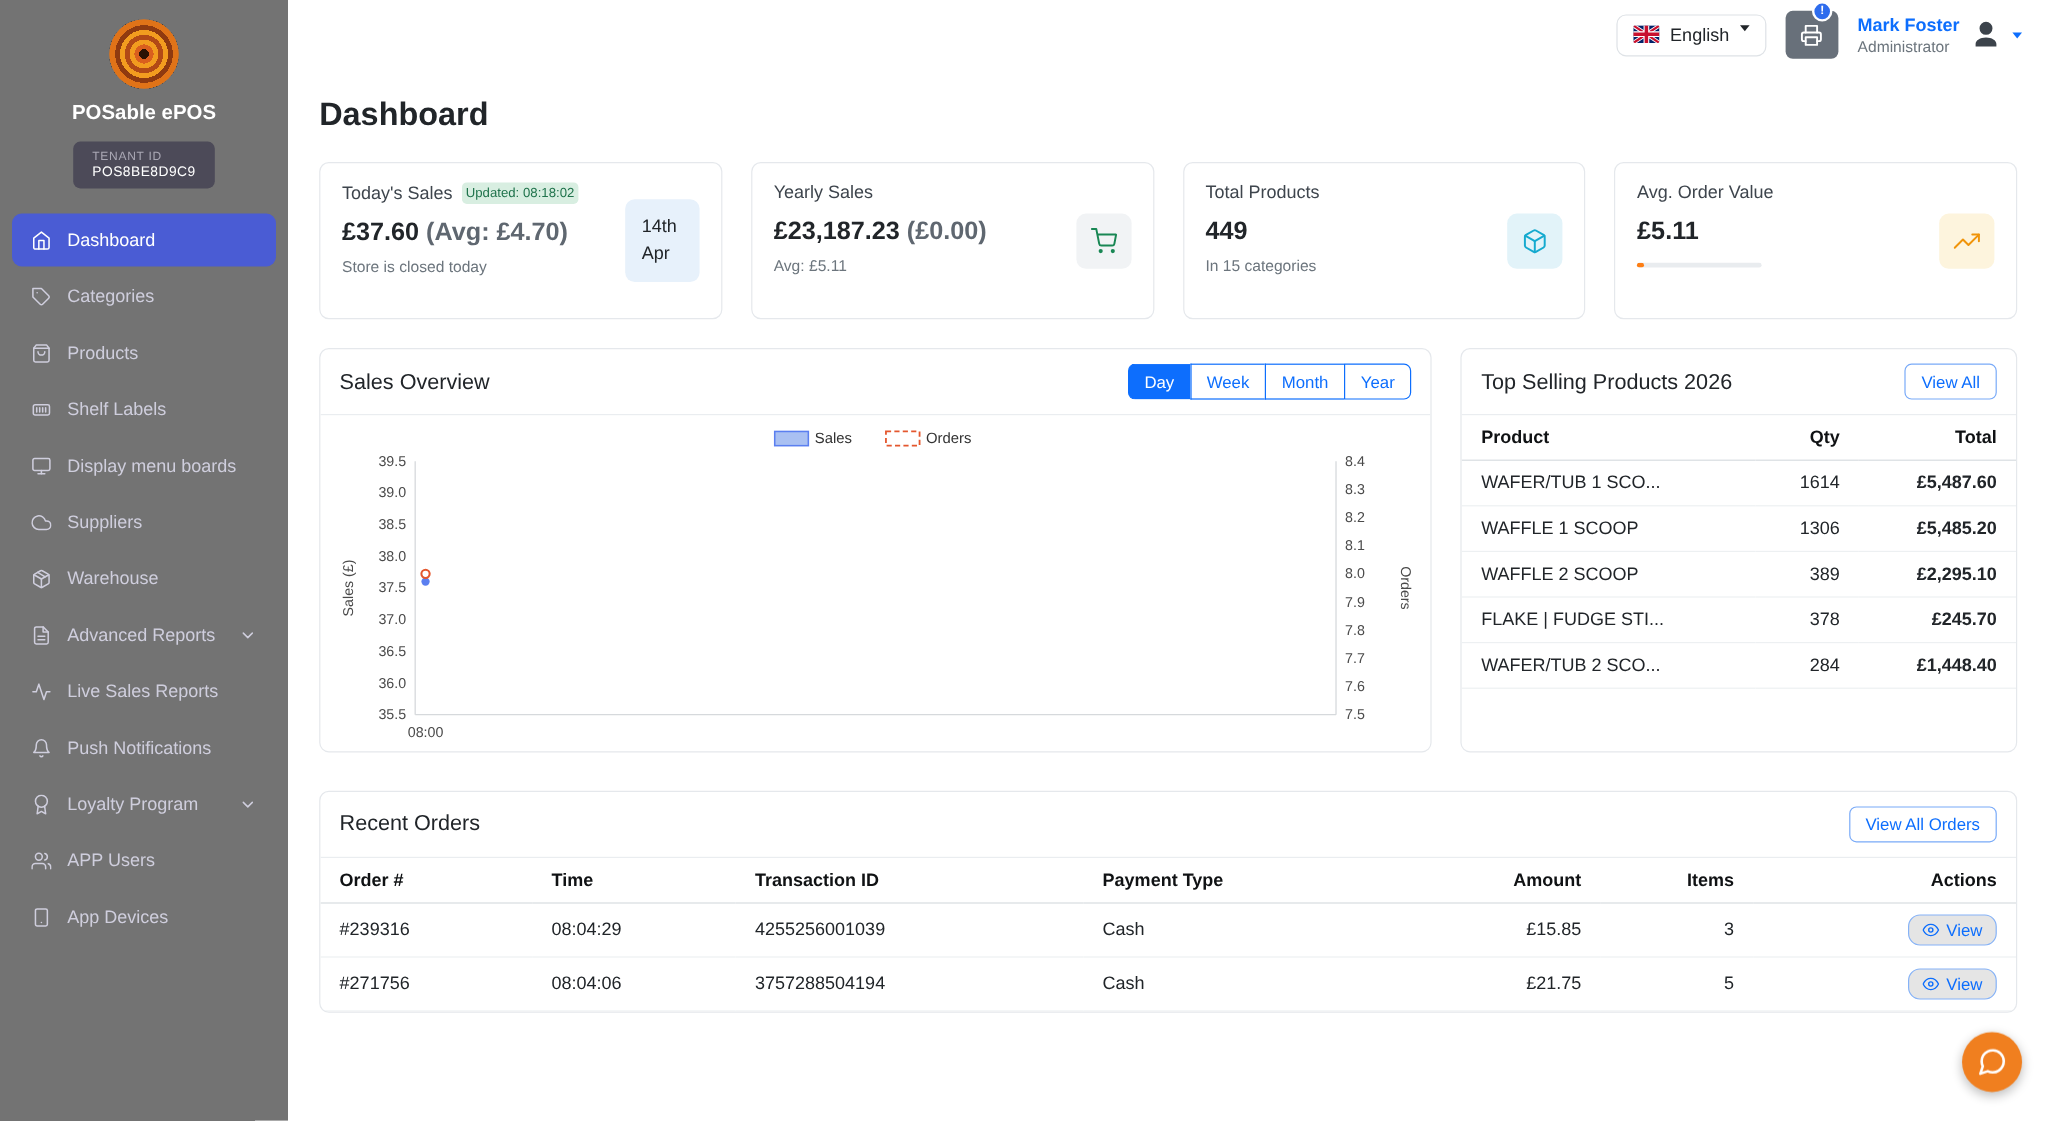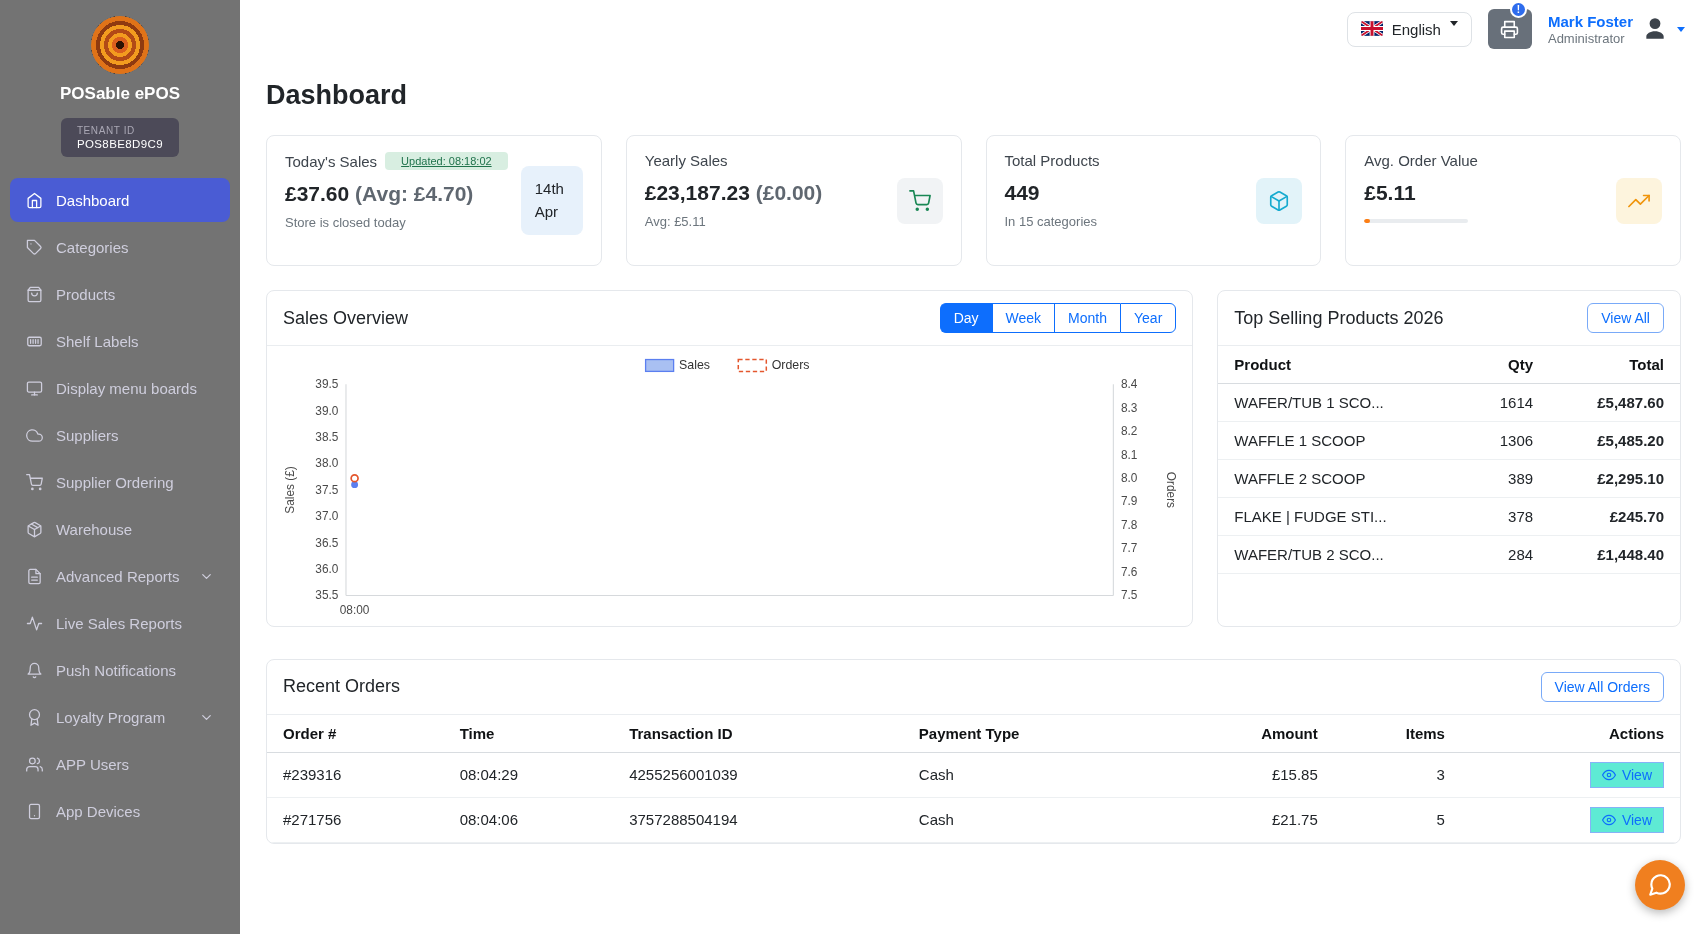--- a/index.html
+++ b/index.html
@@ -43,21 +43,21 @@
 
   .content { flex:1; overflow:hidden; padding:8px 26px 0; }
   .page-title { font-size:27px; font-weight:600; color:#212529; margin:14px 0 24px; }
 
   
   .stat-cards { display:grid; grid-template-columns:repeat(4,1fr); gap:24px; }
   .card { border:1px solid #e5e8ec; border-radius:8px; background:#fff; padding:16px 18px; min-height:131px; display:flex; justify-content:space-between; gap:12px; }
   .card-main { display:flex; flex-direction:column; }
   .label-row { display:flex; align-items:flex-end; gap:8px; }
   .card-label { font-size:15px; color:#3e454d; }
-  .updated-badge { background:#d8eee1; color:#20734c; font-size:11px; padding:3px 16px; border-radius:4px; white-space:nowrap;text-decoration:underline; }
+  .updated-badge { background:#d8eee1; color:#20734c; font-size:11px; padding:3px 3px; border-radius:4px; white-space:nowrap; }
   .card-value { font-size:21px; font-weight:700; color:#212529; margin-top:10px; line-height:1.35; }
   .muted-part { color:#5f6770; font-weight:600; }
   .card-note { font-size:13px; color:#6c757d; margin-top:7px; }
   .date-box { align-self:center; background:#e7f1fb; border-radius:8px; padding:12px 14px; font-size:15px; color:#212529; width:62px; line-height:1.5; }
   .icon-box { align-self:center; width:46px; height:46px; border-radius:8px; display:flex; align-items:center; justify-content:center; flex:0 0 46px; }
   .icon-box svg { width:22px; height:22px; }
   .icon-box.gray { background:#f1f3f5; color:#198754; }
   .icon-box.blue { background:#e2f3f9; color:#15aacf; }
   .icon-box.amber { background:#fdf4dd; color:#f0940a; }
   .progress { width:104px; height:4px; background:#e9ecef; border-radius:2px; margin-top:12px; overflow:hidden; }
@@ -78,21 +78,21 @@
   #sales-chart { width:100%; display:block; }
   #sales-chart text { font-family:inherit; }
 
   
   table { width:100%; border-collapse:collapse; font-size:15px; }
   th { text-align:left; font-weight:700; color:#101214; padding:10px 16px; border-bottom:1px solid #d8dce0; }
   td { padding:10px 16px; border-bottom:1px solid #edf0f2; color:#212529; }
   .num { text-align:right; }
   td.total { font-weight:700; }
   .ro-table td { padding:9px 16px; }
-  .view-btn { display:inline-flex; align-items:center; gap:6px; font-family:inherit; font-size:14px; color:#0d6efd; background:#5eead4; border:1px solid #85b2f7; border-radius:0; padding:4px 11px; cursor:pointer; }
+  .view-btn { display:inline-flex; align-items:center; gap:6px; font-family:inherit; font-size:14px; color:#0d6efd; background:#e5e5e5; border:1px solid #85b2f7; border-radius:10px; padding:4px 11px; cursor:pointer; }
   .view-btn svg { width:14px; height:14px; }
   .recent-panel { margin-top:32px; }
 
   
   .chat-fab { position:fixed; right:22px; bottom:24px; width:50px; height:50px; border-radius:50%; background:#f07f1f; border:none; display:flex; align-items:center; justify-content:center; box-shadow:0 3px 10px rgba(0,0,0,.28); cursor:pointer; }
   .chat-fab svg { width:26px; height:26px; color:#fff; }
 </style>
 </head>
 <body>
 
@@ -166,30 +166,20 @@
 
       <div class="nav-item">
         <span class="nav-icon">
             <svg viewBox="0 0 24 24" fill="none" stroke="currentColor" stroke-width="1.8" stroke-linecap="round" stroke-linejoin="round">
               <path d="M18 10h-1.26A8 8 0 1 0 9 20h9a5 5 0 0 0 0-10z"></path>
             </svg>
           </span>
         <span>Suppliers</span>
       </div>
 
-      <div class="nav-item">
-        <span class="nav-icon">
-            <svg viewBox="0 0 24 24" fill="none" stroke="currentColor" stroke-width="1.8" stroke-linecap="round" stroke-linejoin="round">
-              <circle cx="9" cy="21" r="1"></circle>
-              <circle cx="20" cy="21" r="1"></circle>
-              <path d="M1 1h4l2.68 13.39a2 2 0 0 0 2 1.61h9.72a2 2 0 0 0 2-1.61L23 6H6"></path>
-            </svg>
-          </span>
-        <span>Supplier Ordering</span>
-      </div>
 
       <div class="nav-item">
         <span class="nav-icon">
             <svg viewBox="0 0 24 24" fill="none" stroke="currentColor" stroke-width="1.8" stroke-linecap="round" stroke-linejoin="round">
               <line x1="16.5" y1="9.4" x2="7.5" y2="4.21"></line>
               <path d="M21 16V8a2 2 0 0 0-1-1.73l-7-4a2 2 0 0 0-2 0l-7 4A2 2 0 0 0 3 8v8a2 2 0 0 0 1 1.73l7 4a2 2 0 0 0 2 0l7-4A2 2 0 0 0 21 16z"></path>
               <polyline points="3.27 6.96 12 12.01 20.73 6.96"></polyline>
               <line x1="12" y1="22.08" x2="12" y2="12"></line>
             </svg>
           </span>

